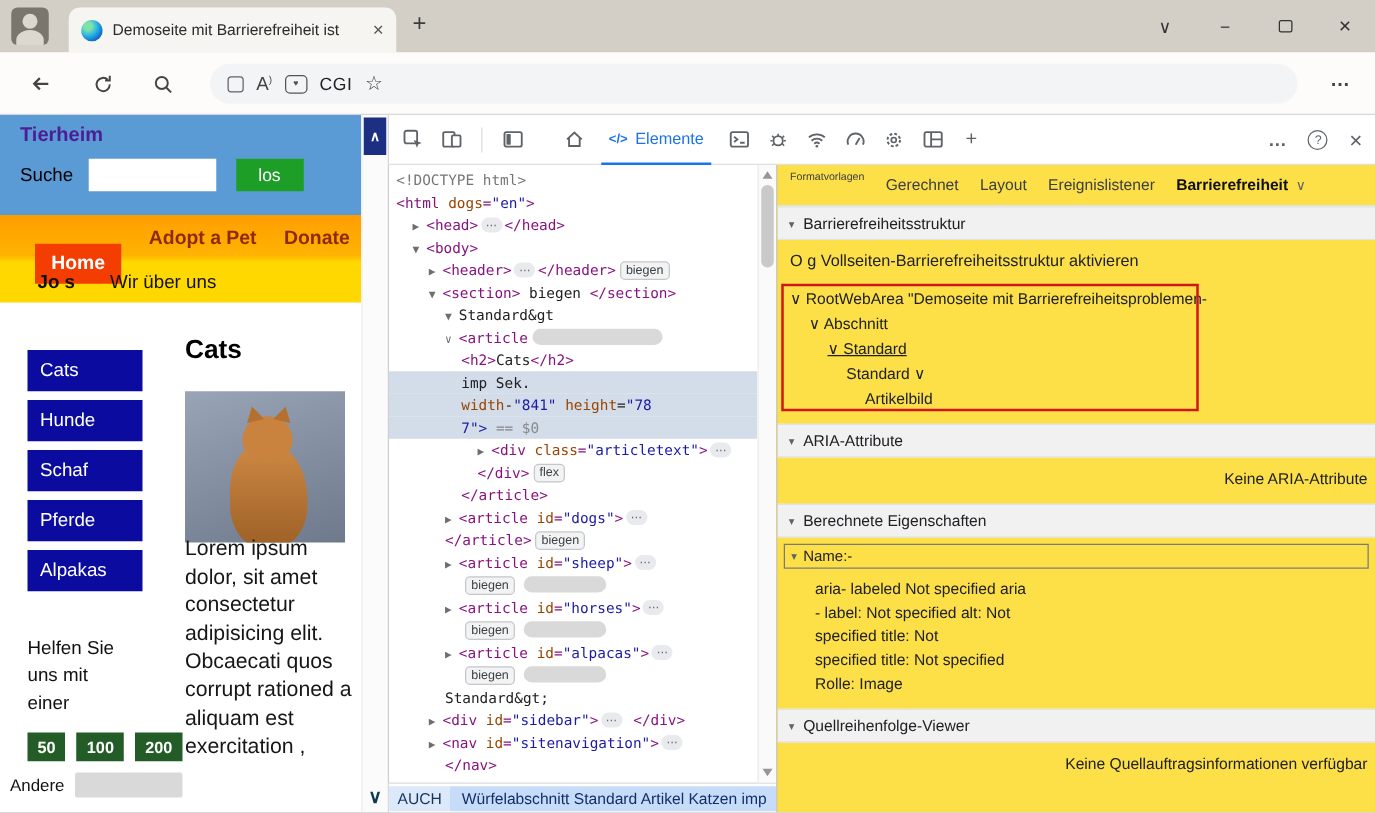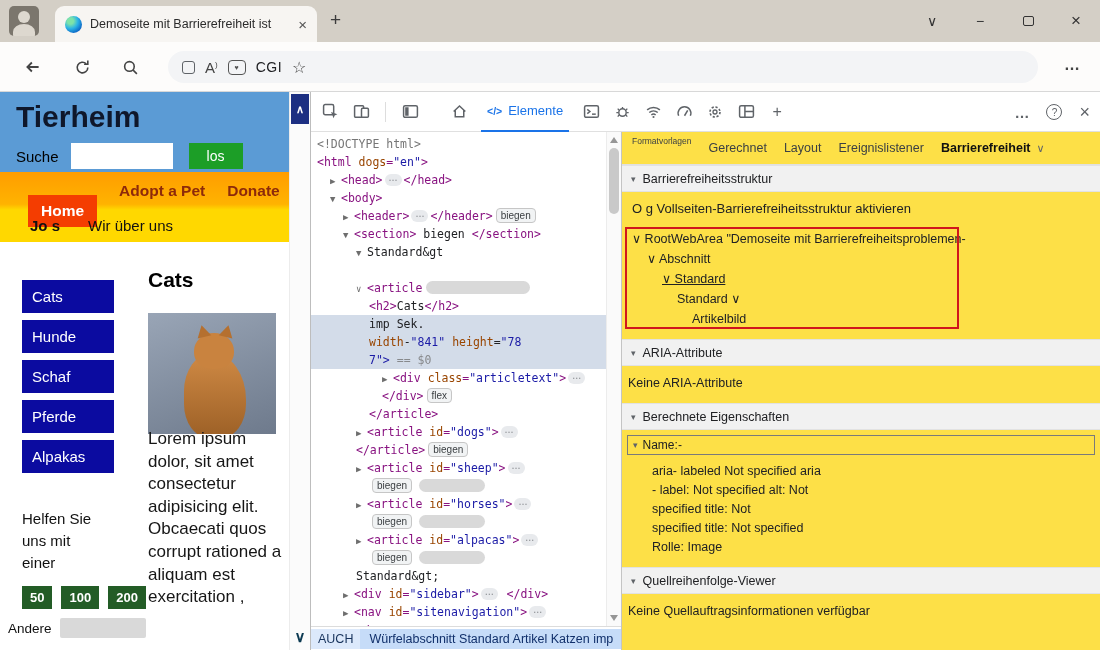--- a/index.html
+++ b/index.html
@@ -32,21 +32,21 @@
   .essentials span { font-size: 7px; color: #555; }
   .profile-chip { font-size: 14px; color: #202124; letter-spacing: .5px; }
   .more-dots { position: absolute; right: 20px; top: 14px; font-size: 16px; font-weight: bold; color: #444; }
 
   
   .main { display: flex; height: 558px; }
 
   
   .site { width: 310px; flex: none; position: relative; background: #fff; overflow: hidden; }
   .site-header { position: absolute; left: 0; top: 0; width: 289px; height: 80px; background: #5b9bd5; padding: 8px 0 0 16px; }
-  .site-title { font-size: 30px; font-weight: bold; color: #0f172a; }
+  .site-title { font-size: 16px; font-weight: bold; color: #4c1d95; }
   .search-row { display: flex; align-items: center; margin-top: 9px; }
   .search-label { font-size: 15px; color: #000; }
   .search-input { width: 102px; height: 26px; background: #fff; margin-left: 12px; }
   .search-btn { width: 54px; height: 26px; background: #1c9e27; color: #ffffff; font-size: 14px; display: flex; align-items: center; justify-content: center; margin-left: 16px; }
   .site-nav { position: absolute; left: 0; top: 80px; width: 289px; height: 70px; background: linear-gradient(180deg, #ff9d00 0%, #ffb300 46%, #ffd800 54%, #ffd800 100%); }
   .nav-row1 { height: 37px; display: flex; align-items: center; gap: 22px; padding-left: 28px; }
   .nav-item { font-size: 15.5px; font-weight: 700; color: #8d2a0a; white-space: nowrap; }
   .nav-item.nav-active { background: #f43d01; color: #fff; padding: 7px 13px; margin-top: 40px; }
   .nav-row2 { height: 33px; display: flex; align-items: center; gap: 28px; padding-left: 30px; }
   .nav-item2 { font-size: 15px; color: #111; white-space: nowrap; }
@@ -114,21 +114,21 @@
   .pane-tab { font-size: 12.5px; color: #3c4043; white-space: nowrap; }
   .pane-tab.tiny { font-size: 8.5px; transform: translateY(-7px); }
   .pane-tab.active { color: #111; font-weight: 700; }
   .pane-chevron { margin-left: 6px; font-size: 11px; color: #5f6368; }
   .sec-header { height: 27px; background: #f1f1f1; border-top: 1px solid #e2e2e2; border-bottom: 1px solid #e2e2e2; display: flex; align-items: center; gap: 7px; padding: 0 9px; font-size: 12.5px; color: #202124; }
   .tri { font-size: 9px; color: #5f6368; }
   .toggle-row { padding: 9px 8px 8px 10px; font-size: 13px; color: #202124; }
   .axe-tree { position: relative; padding: 5px 0 10px; }
   .axe-line { height: 20px; line-height: 20px; font-size: 12.5px; color: #202124; white-space: nowrap; overflow: hidden; }
   .red-box { position: absolute; left: 3px; top: 3px; width: 334px; height: 102px; border: 2px solid #d0161d; pointer-events: none; z-index: 2; }
-  .empty-line { text-align: left; padding: 10px 6px 13px; font-size: 12.5px; color: #202124; }
+  .empty-line { text-align: right; padding: 10px 6px 13px; font-size: 12.5px; color: #202124; }
   .name-row { border: 1px solid #7a7a7a; margin: 5px 5px 0 5px; height: 20px; display: flex; align-items: center; gap: 5px; padding: 0 5px; font-size: 12px; color: #202124; }
   .computed-lines { padding: 7px 8px 10px 30px; }
   .comp-line { font-size: 12.5px; line-height: 19px; color: #202124; white-space: nowrap; overflow: hidden; }
 
   svg { display: block; }
 </style>
 </head>
 <body>
 
 <div class="window">
@@ -317,21 +317,21 @@
         <div class="dt-left">
           <div class="dt-tree-row">
             <div class="dom-tree">
                 <div class="dom-line" style="padding-left: 6px;"><span class="sg-g">&lt;!DOCTYPE html&gt;</span></div>
                 <div class="dom-line" style="padding-left: 6px;"><span class="sg-tag">&lt;html </span><span class="sg-attr">dogs</span><span class="sg-tag">=</span><span class="sg-val">"en"</span><span class="sg-tag">&gt;</span></div>
                 <div class="dom-line" style="padding-left: 19px;"><span class="sg-arr">▶</span><span class="sg-tag">&lt;head&gt;</span><span class="sg-ell">⋯</span><span class="sg-tag">&lt;/head&gt;</span></div>
                 <div class="dom-line" style="padding-left: 19px;"><span class="sg-arr">▼</span><span class="sg-tag">&lt;body&gt;</span></div>
                 <div class="dom-line" style="padding-left: 32px;"><span class="sg-arr">▶</span><span class="sg-tag">&lt;header&gt;</span><span class="sg-ell">⋯</span><span class="sg-tag">&lt;/header&gt;</span><span class="sg-badge">biegen</span></div>
                 <div class="dom-line" style="padding-left: 32px;"><span class="sg-arr">▼</span><span class="sg-tag">&lt;section&gt;</span><span class="sg-txt"> biegen </span><span class="sg-tag">&lt;/section&gt;</span></div>
                 <div class="dom-line" style="padding-left: 45px;"><span class="sg-arr">▼</span><span class="sg-txt">Standard&amp;gt</span></div>
-                <div class="dom-line" style="padding-left: 45px; margin-top: 18px;"><span class="sg-arr">∨</span><span class="sg-tag">&lt;article</span><span class="sg-pill" style="width: 104px;"></span></div>
+                <div class="dom-line" style="padding-left: 45px;"><span class="sg-arr">∨</span><span class="sg-tag">&lt;article</span><span class="sg-pill" style="width: 104px;"></span></div>
                 <div class="dom-line" style="padding-left: 58px;"><span class="sg-tag">&lt;h2&gt;</span><span class="sg-txt">Cats</span><span class="sg-tag">&lt;/h2&gt;</span></div>
                 <div class="dom-line sel" style="padding-left: 58px;"><span class="sg-txt">imp Sek.</span></div>
                 <div class="dom-line sel" style="padding-left: 58px;"><span class="sg-attr">width</span><span class="sg-txt">-</span><span class="sg-val">"841"</span><span class="sg-txt"> </span><span class="sg-attr">height</span><span class="sg-txt">=</span><span class="sg-val">"78</span></div>
                 <div class="dom-line sel" style="padding-left: 58px;"><span class="sg-val">7"&gt;</span><span class="sg-dim"> == $0</span></div>
                 <div class="dom-line" style="padding-left: 71px;"><span class="sg-arr">▶</span><span class="sg-tag">&lt;div </span><span class="sg-attr">class</span><span class="sg-tag">=</span><span class="sg-val">"articletext"</span><span class="sg-tag">&gt;</span><span class="sg-ell">⋯</span></div>
                 <div class="dom-line" style="padding-left: 71px;"><span class="sg-tag">&lt;/div&gt;</span><span class="sg-badge">flex</span></div>
                 <div class="dom-line" style="padding-left: 58px;"><span class="sg-tag">&lt;/article&gt;</span></div>
                 <div class="dom-line" style="padding-left: 45px;"><span class="sg-arr">▶</span><span class="sg-tag">&lt;article </span><span class="sg-attr">id</span><span class="sg-tag">=</span><span class="sg-val">"dogs"</span><span class="sg-tag">&gt;</span><span class="sg-ell">⋯</span></div>
                 <div class="dom-line" style="padding-left: 45px;"><span class="sg-tag">&lt;/article&gt;</span><span class="sg-badge">biegen</span></div>
                 <div class="dom-line" style="padding-left: 45px;"><span class="sg-arr">▶</span><span class="sg-tag">&lt;article </span><span class="sg-attr">id</span><span class="sg-tag">=</span><span class="sg-val">"sheep"</span><span class="sg-tag">&gt;</span><span class="sg-ell">⋯</span></div>

